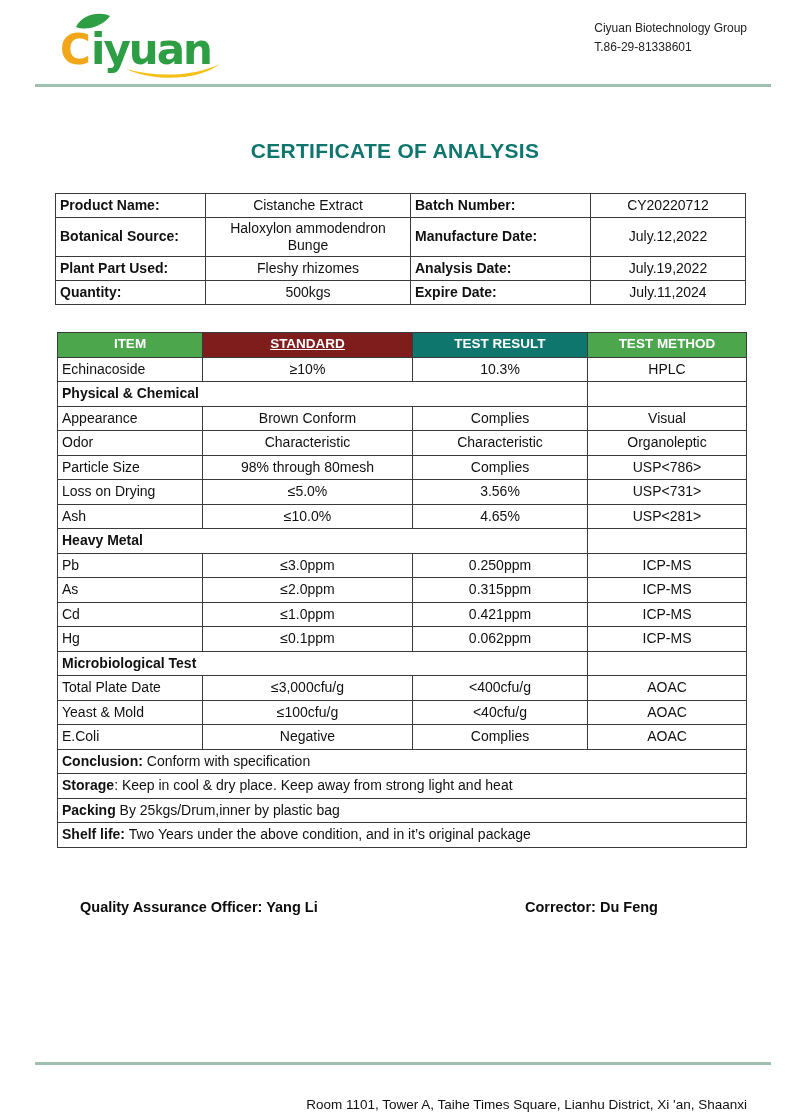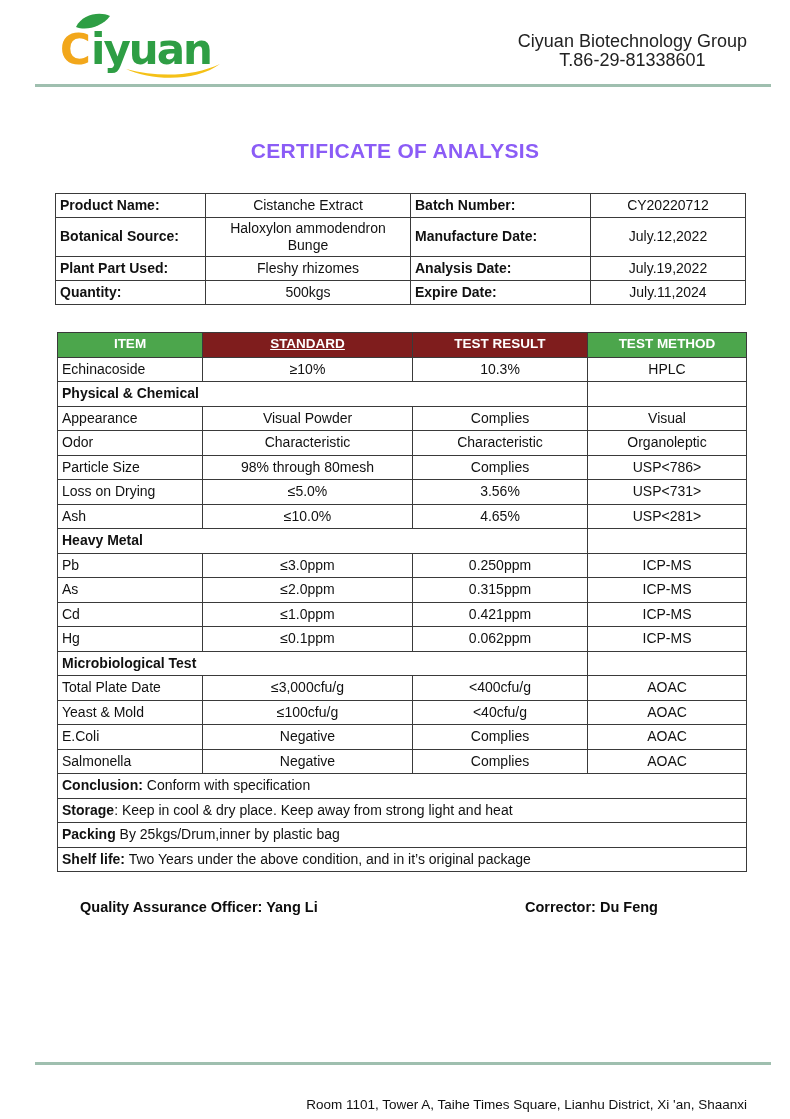--- a/index.html
+++ b/index.html
@@ -1,29 +1,29 @@
 <!DOCTYPE html>
 <html><head>
 <meta charset="utf-8">
 <style>
   html,body{margin:0;padding:0;background:#fff;}
   .page{position:relative;width:790px;height:1119px;background:#fff;overflow:hidden;
         font-family:"Liberation Sans",sans-serif;color:#1a1a1a;}
 
   
   .logo{position:absolute;left:60px;top:12px;width:170px;height:66px;}
-  .company-info{position:absolute;top:32px;right:43px;text-align:center;
-                font-size:18px;line-height:19px;color:#222;}
+  .company-info{position:absolute;top:19px;right:43px;text-align:left;
+                font-size:12px;line-height:19px;color:#222;}
   .divider{position:absolute;left:35px;width:736px;height:3px;background:#9FBFAF;}
   .header-divider{top:84px;}
   .footer-divider{top:1062px;}
 
   
   .title{position:absolute;top:139px;left:0;width:100%;text-align:center;
-         font-size:21px;font-weight:bold;letter-spacing:.3px;color:#8b5cf6;}
+         font-size:21px;font-weight:bold;letter-spacing:.3px;color:#0f766e;}
 
   
   table{border-collapse:collapse;table-layout:fixed;position:absolute;
         font-size:14px;color:#111;}
   td,th{border:1px solid #3a3a3a;padding:1px 4px;line-height:1.25;overflow:hidden;}
   .info-table{left:55px;top:193px;width:690px;}
   .info-table tr{height:24px;}
   .info-table tr.tall{height:39px;}
   .info-table td.label{font-weight:bold;text-align:left;}
   .info-table td.value{text-align:center;}
@@ -108,38 +108,38 @@
     <colgroup>
         <col style="width:145px">
         <col style="width:210px">
         <col style="width:175px">
         <col style="width:159px">
       </colgroup>
     <thead>
         <tr id="test-head">
           <th style="background: rgb(76, 166, 76);">ITEM</th>
           <th style="background: #7f1d1d; text-decoration: underline;">STANDARD</th>
-          <th style="background: #7f1d1d;">TEST RESULT</th>
+          <th style="background: #0f766e;">TEST RESULT</th>
           <th style="background: rgb(76, 166, 76);">TEST METHOD</th>
         </tr>
       </thead>
     <tbody id="test-body">
         <tr>
           <td class="item">Echinacoside</td>
           <td class="mid">≥10%</td>
           <td class="mid">10.3%</td>
           <td class="mid">HPLC</td>
         </tr>
         <tr>
           <td class="section" colspan="3">Physical &amp; Chemical</td>
           <td class="mid"></td>
         </tr>
         <tr>
           <td class="item">Appearance</td>
-          <td class="mid">Visual Powder</td>
+          <td class="mid">Brown Conform</td>
           <td class="mid">Complies</td>
           <td class="mid">Visual</td>
         </tr>
         <tr>
           <td class="item">Odor</td>
           <td class="mid">Characteristic</td>
           <td class="mid">Characteristic</td>
           <td class="mid">Organoleptic</td>
         </tr>
         <tr>
@@ -204,26 +204,20 @@
           <td class="mid">&lt;40cfu/g</td>
           <td class="mid">AOAC</td>
         </tr>
         <tr>
           <td class="item">E.Coli</td>
           <td class="mid">Negative</td>
           <td class="mid">Complies</td>
           <td class="mid">AOAC</td>
         </tr>
         <tr>
-          <td class="item">Salmonella</td>
-          <td class="mid">Negative</td>
-          <td class="mid">Complies</td>
-          <td class="mid">AOAC</td>
-        </tr>
-        <tr>
           <td class="full" colspan="4"><b>Conclusion:</b><span> Conform with specification</span></td>
         </tr>
         <tr>
           <td class="full" colspan="4"><b>Storage</b><span>: Keep in cool &amp; dry place. Keep away from strong light and heat</span></td>
         </tr>
         <tr>
           <td class="full" colspan="4"><b>Packing</b><span> By 25kgs/Drum,inner by plastic bag</span></td>
         </tr>
         <tr>
           <td class="full" colspan="4"><b>Shelf life:</b><span> Two Years under the above condition, and in it’s original package</span></td>

